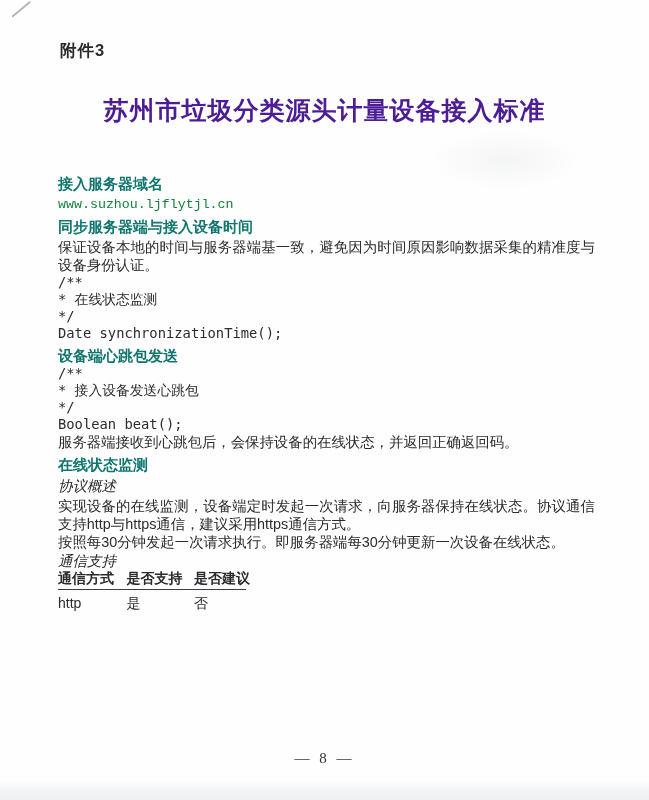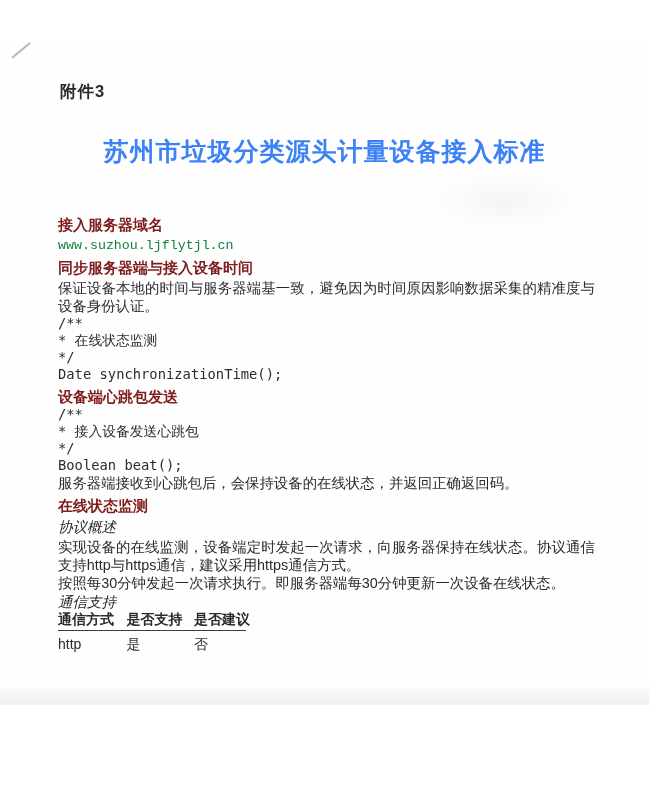--- a/index.html
+++ b/index.html
@@ -1,24 +1,23 @@
 <!DOCTYPE html>
 <html><head>
 <meta charset="utf-8">
 <style>
   html, body { margin: 0; padding: 0; background: #ffffff; }
   .page {
     position: relative;
     width: 649px;
-    height: 664px;
+    height: 800px;
     background: #fefefe;
     overflow: hidden;
     font-family: "Liberation Sans", sans-serif;
     color: #2b2b2f;
-    margin-top: 41px;
   }
   
   .scan-mark {
     position: absolute;
     left: 12px; top: 16px;
     width: 24px; height: 2px;
     background: #b4b8be;
     transform: rotate(-40deg);
     transform-origin: left center;
     border-radius: 2px;
@@ -44,32 +43,32 @@
     letter-spacing: 1px;
   }
   .title {
     position: absolute;
     left: 0; right: 0; top: 94px;
     text-align: center;
     font-family: Liberation Sans, sans-serif;
     font-weight: bold;
     font-size: 25px;
     letter-spacing: 1px;
-    color: #3b82f6;
+    color: #4c1d95;
   }
   .content {
     position: absolute;
     left: 58px; top: 174px;
     width: 537px;
   }
   .h {
     font-size: 15px;
     font-weight: bold;
     line-height: 19px;
-    color: #7f1d1d;
+    color: #0f766e;
     margin: 4px 0 0 0;
   }
   .h.first { margin-top: 0; }
   .mono {
     font-family: Liberation Mono, monospace;
     font-size: 13.3px;
     line-height: 16px;
     margin-top: 4px;
     color: #15803d;
   }

